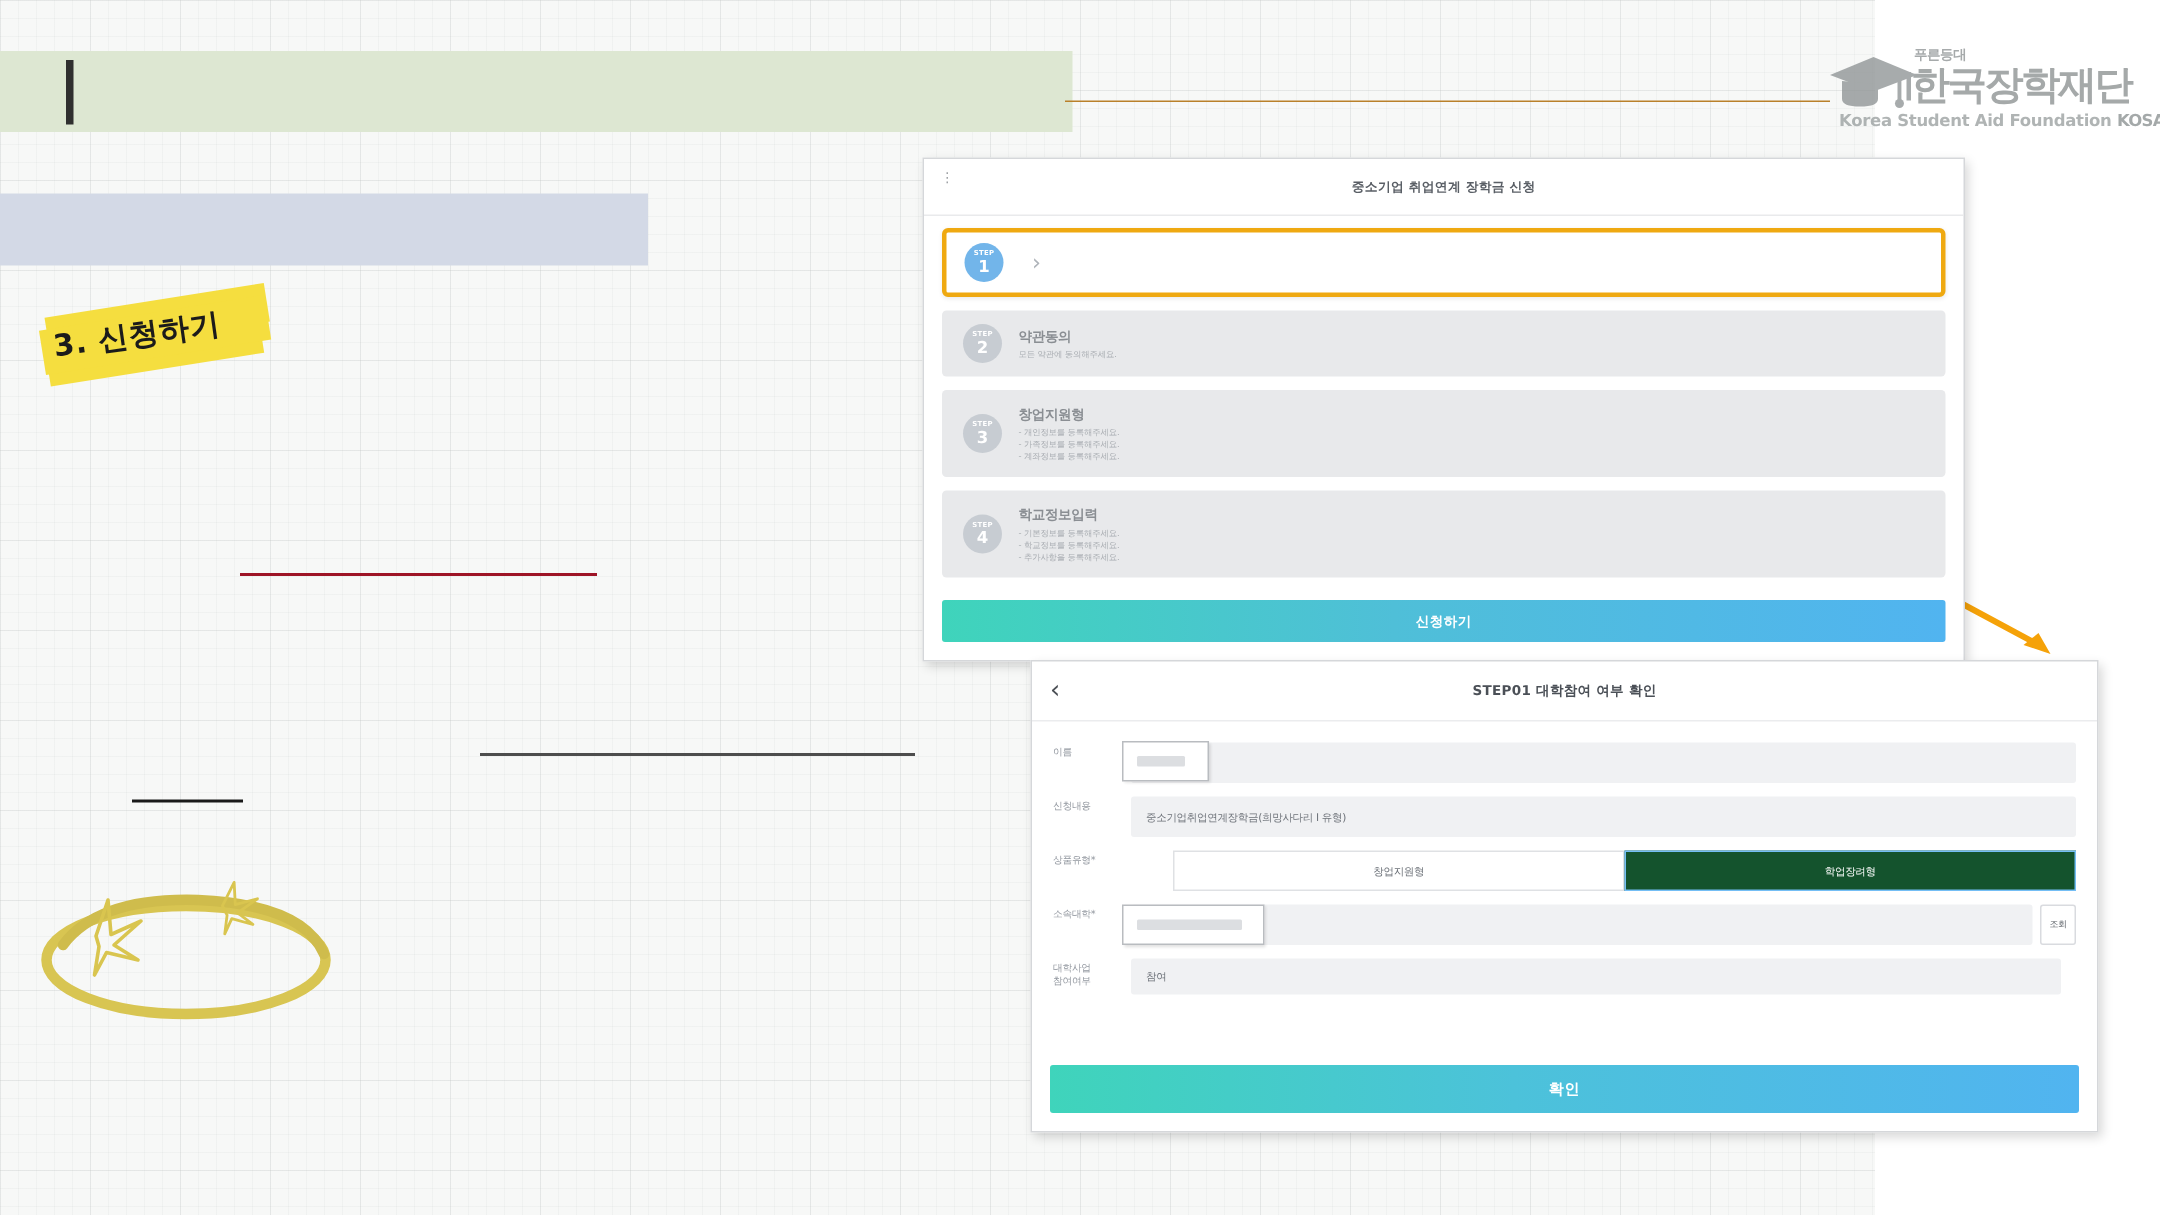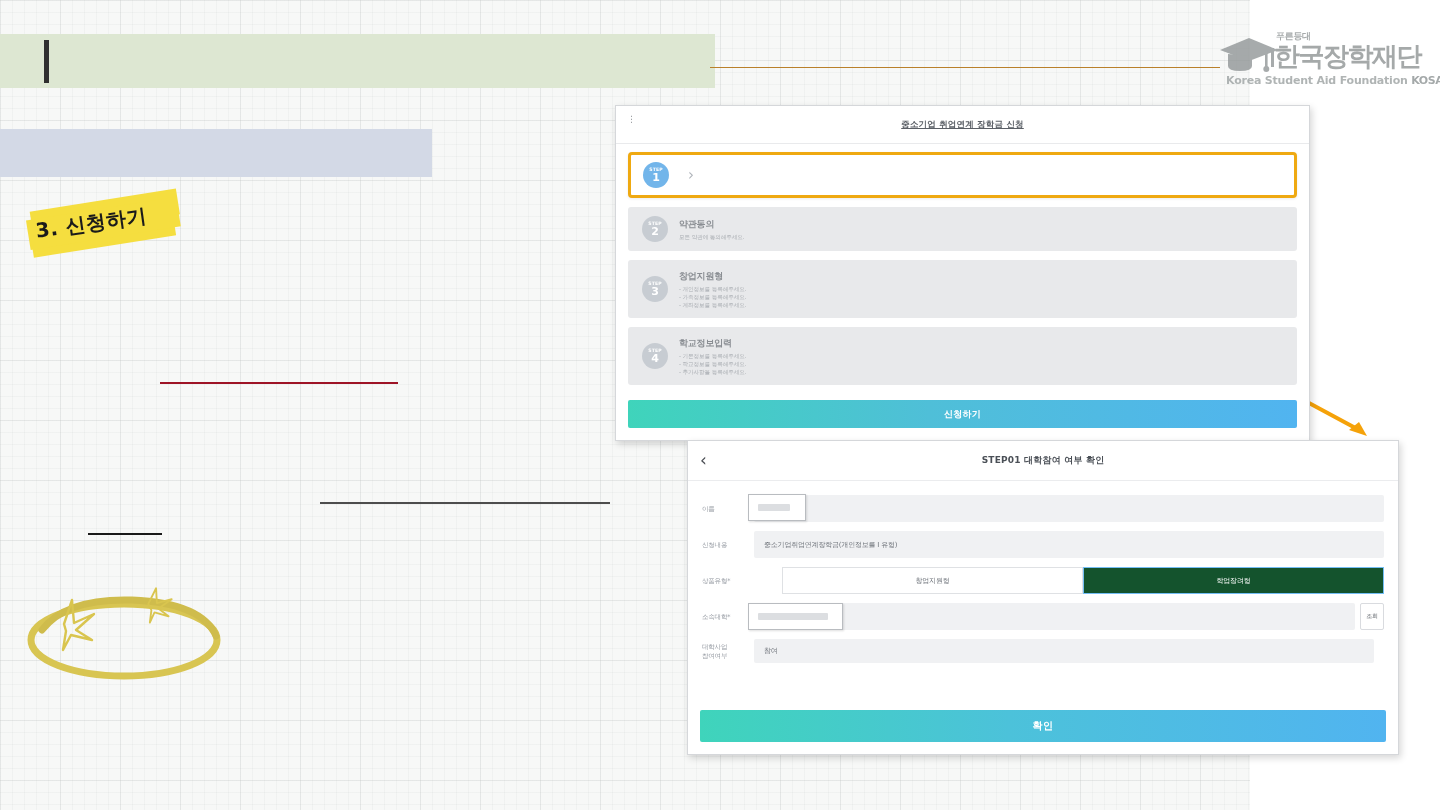--- a/index.html
+++ b/index.html
@@ -135,21 +135,21 @@
     position: relative;
     height: 38px;
     border-bottom: 1px solid #e9eaec;
     display: flex; align-items: center; justify-content: center;
   }
   .c1-dots {
     position: absolute; left: 11px; top: 10px;
     font-size: 9px; color: #9a9da1; line-height: 6px;
   }
   .c1-title {
-    font-size: 8.5px; color: #5a5f66; font-weight: 600; letter-spacing: 0.2px; text-decoration: underline;
+    font-size: 8.5px; color: #5a5f66; font-weight: 600; letter-spacing: 0.2px;
   }
 
   .steps-area { padding: 8px 12px 0 12px; }
 
   .step-row {
     position: relative;
     background: #e8e9eb;
     border-radius: 3px;
     margin-bottom: 9px;
     display: flex;
@@ -218,21 +218,20 @@
   .c2-back {
     position: absolute; left: 12px; top: 9px;
     font-size: 17px; color: #4b4f55; line-height: 20px;
   }
   .c2-title { font-size: 9px; color: #4b5057; font-weight: 600; letter-spacing: 0.2px; }
 
   .form-body { padding: 14px 14px 0 14px; }
 
   .form-row {
     display: flex;
-    align-items: center;
     margin-bottom: 9px;
   }
 
   .f-label {
     flex: 0 0 52px;
     font-size: 6.5px; color: #9398a0; line-height: 9px;
     padding-top: 2px; letter-spacing: -0.2px;
   }
   .f-label .req { color: #9398a0; }
 
@@ -421,21 +420,21 @@
       <div class="form-row">
         <div class="f-label">이름</div>
         <div class="f-control">
           <div class="f-readonly"></div>
         </div>
       </div>
 
       <div class="form-row">
         <div class="f-label">신청내용</div>
         <div class="f-control">
-          <div class="f-readonly">중소기업취업연계장학금(개인정보를 I 유형)</div>
+          <div class="f-readonly">중소기업취업연계장학금(희망사다리 I 유형)</div>
         </div>
       </div>
 
       <div class="form-row">
         <div class="f-label">
           <span>상품유형</span><span class="req">*</span>
         </div>
         <div class="f-control">
           <div class="seg-group">
             <div class="seg off">창업지원형</div>

